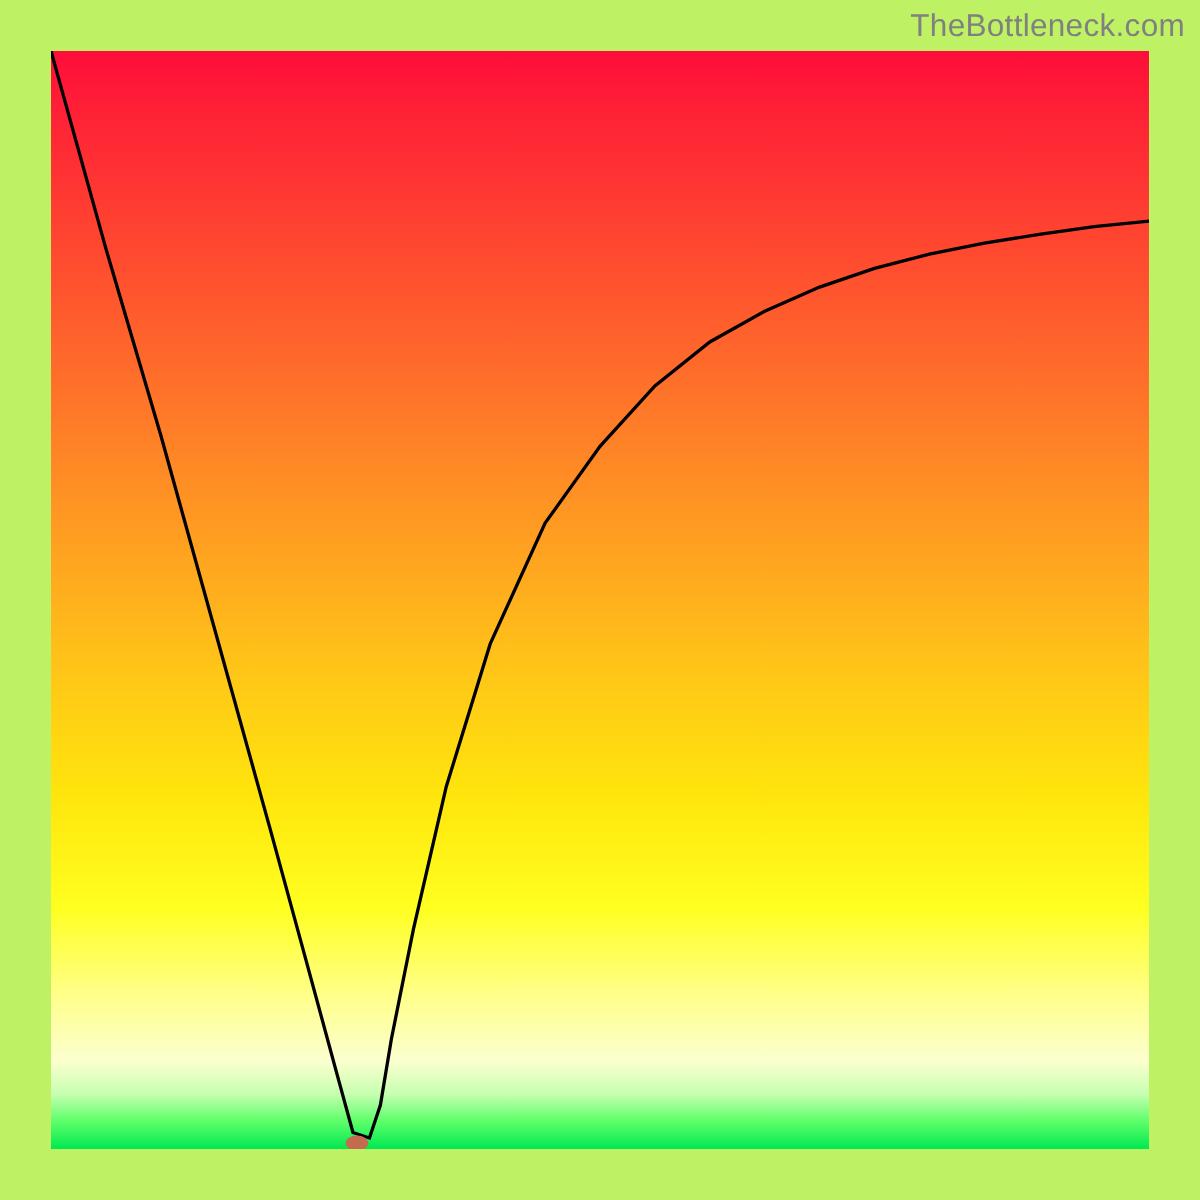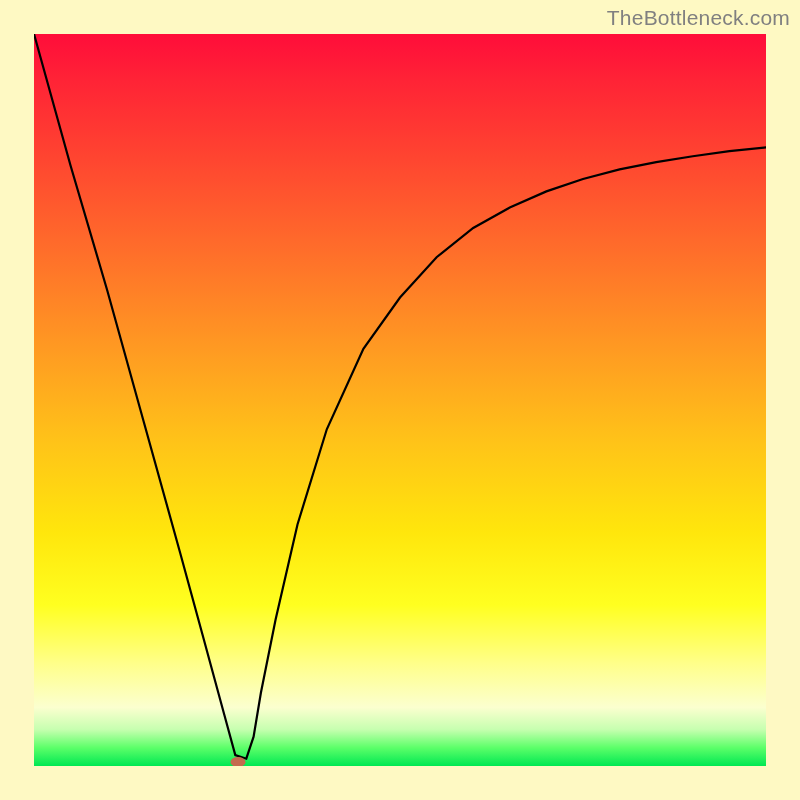--- a/index.html
+++ b/index.html
@@ -8,21 +8,21 @@
     width: 800px;
     height: 800px;
     overflow: hidden;
     background: #000;
     font-family: Arial, Helvetica, sans-serif;
   }
   .frame {
     position: relative;
     width: 800px;
     height: 800px;
-    background: #fef9c3;
+    background: #bef264;
   }
   .plot-area {
     position: absolute;
     left: 34px;
     top: 34px;
     width: 732px;
     height: 732px;
     
     background: linear-gradient(
       to bottom,

